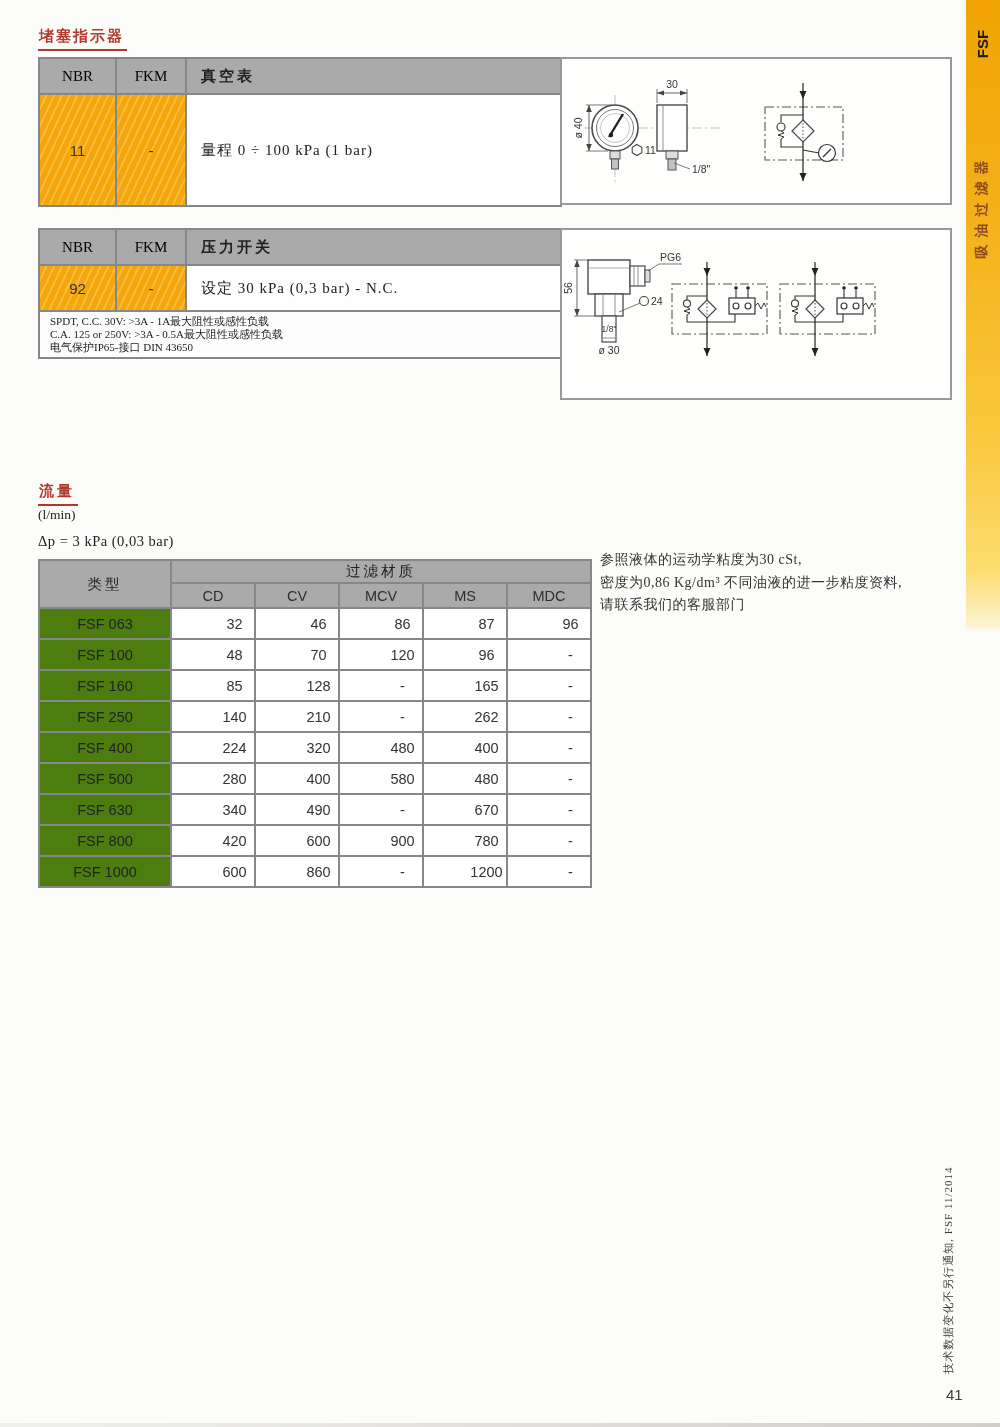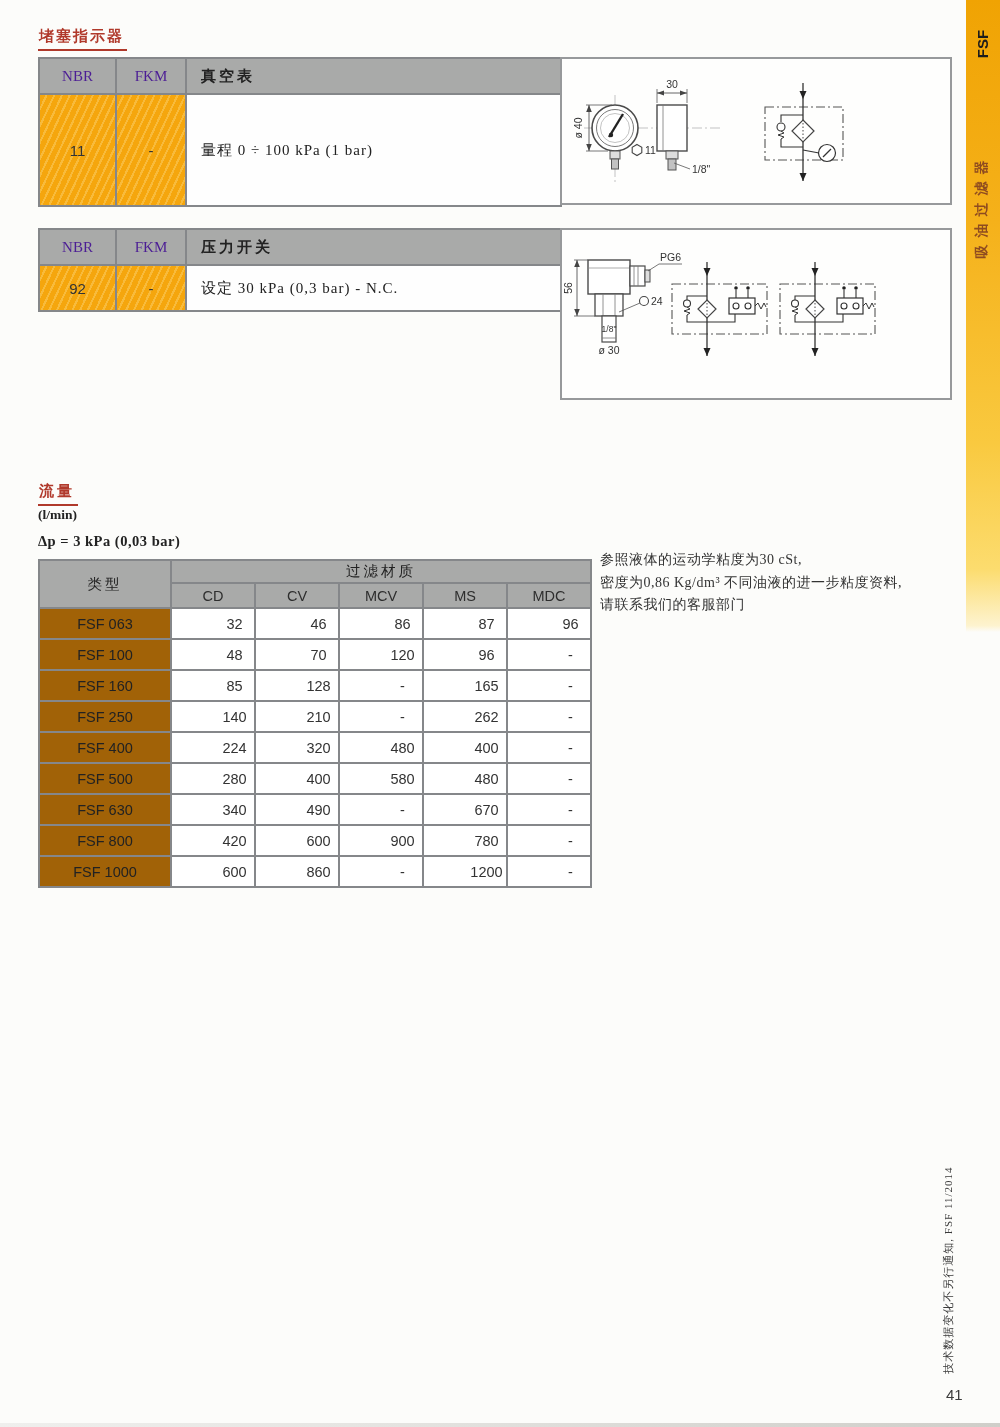--- a/index.html
+++ b/index.html
@@ -14,45 +14,45 @@
     position:absolute; left:38px;
     color:#b0392b; font-size:15px; font-weight:700;
     border-bottom:2px solid #b0392b; padding:0 3px 3px 1px; letter-spacing:2px;
   }
   
   table.ind{
     position:absolute; left:38px; border-collapse:collapse; table-layout:fixed;
     width:522px; font-size:15px;
   }
   table.ind td{border:2px solid #85878a; overflow:hidden;}
-  td.ghdr{background:#a9aaa9; text-align:center; color:#4c1d95; font-size:15px;font-family:Liberation Serif, serif;}
+  td.ghdr{background:#a9aaa9; text-align:center; color:#000000; font-size:15px;font-family:Liberation Serif, serif;}
   td.ghdr-desc{background:#a9aaa9; text-align:left; padding-left:14px; color:#222; font-weight:600; letter-spacing:3px;}
   td.orange{
     background:repeating-linear-gradient(115deg,#f5a60d 0 5px,#f8bb3c 5px 7px);
     text-align:center; color:#333; font-family:"Liberation Sans","DejaVu Sans",sans-serif; font-size:15px;
   }
   td.desc{background:#fefefe; padding-left:14px; color:#222; letter-spacing:1px;}
   td.notes{background:#fdfdfd; padding:3px 10px; font-size:11px; line-height:13px; color:#222;}
   
   .panel{
     position:absolute; left:560px; width:392px; background:#fefefd;
     border:2px solid #97999b; box-sizing:border-box;
   }
   .svg-label{font-family:"Liberation Sans","DejaVu Sans",sans-serif; font-size:10.5px; fill:#333;}
   .svg-label-sm{font-family:"Liberation Sans","DejaVu Sans",sans-serif; font-size:8.5px; fill:#333;}
   
-  .plain{position:absolute; left:38px; color:#222;font-weight:bold;}
+  .plain{position:absolute; left:38px; color:#222;}
   table.flow{
     position:absolute; left:38px; top:559px; border-collapse:collapse; table-layout:fixed; width:552px;
     font-family:"Liberation Sans","DejaVu Sans",sans-serif; font-size:14.5px;
   }
   table.flow td,table.flow th{border:2px solid #85878a; text-align:center; overflow:hidden; font-weight:400;}
   .fh{background:#a9aaa9; color:#2e2e2e;}
   .fh-cn{background:#a9aaa9; color:#222; font-family:"Liberation Serif","DejaVu Serif",serif; font-weight:600; letter-spacing:3px; font-size:14.5px;}
-  .ftype{background:#a16207; color:#222;}
+  .ftype{background:#4d7c0f; color:#222;}
   .fval{background:#fff; color:#333;padding-left:44px;}
   .side-note{
     position:absolute; left:600px; top:549px; width:372px;
     font-size:14px; line-height:22.5px; color:#333; letter-spacing:0.5px;
   }
   
   .tab-strip{
     position:absolute; right:0; top:0; width:34px; height:632px;
     background:linear-gradient(180deg,#f0a303 0%,#f5b11a 35%,#f9c93f 70%,#fcdc6e 90%,#fdf3cf 99%,rgba(253,243,207,0) 100%);
   }
@@ -180,20 +180,27 @@
         <tr style="height:36px;">
       <td class="ghdr">NBR</td>
       <td class="ghdr">FKM</td>
       <td class="ghdr-desc">压力开关</td>
     </tr>
     <tr style="height:46px;">
       <td class="orange">92</td>
       <td class="orange">-</td>
       <td class="desc">设定 30 kPa (0,3 bar) - N.C.</td>
     </tr>
+    <tr style="height:40px;">
+      <td class="notes" colspan="3">
+        <div>SPDT, C.C. 30V: &gt;3A - 1A最大阻性或感性负载</div>
+        <div>C.A. 125 or 250V: &gt;3A - 0.5A最大阻性或感性负载</div>
+        <div>电气保护IP65-接口 DIN 43650</div>
+      </td>
+    </tr>
   </tbody>
     </table>
 
   <div class="panel" style="top:228px; height:172px;">
     <svg width="388" height="168" viewBox="0 0 388 168">
 
       <g>
         <rect x="26" y="30" width="42" height="34" fill="#fff" stroke="#4a4a4a" stroke-width="1.4"></rect>
         <line x1="26" y1="38" x2="68" y2="38" stroke="#888" stroke-width="0.7"></line>
         <rect x="68" y="36" width="15" height="20" fill="#fff" stroke="#4a4a4a" stroke-width="1.2"></rect>

